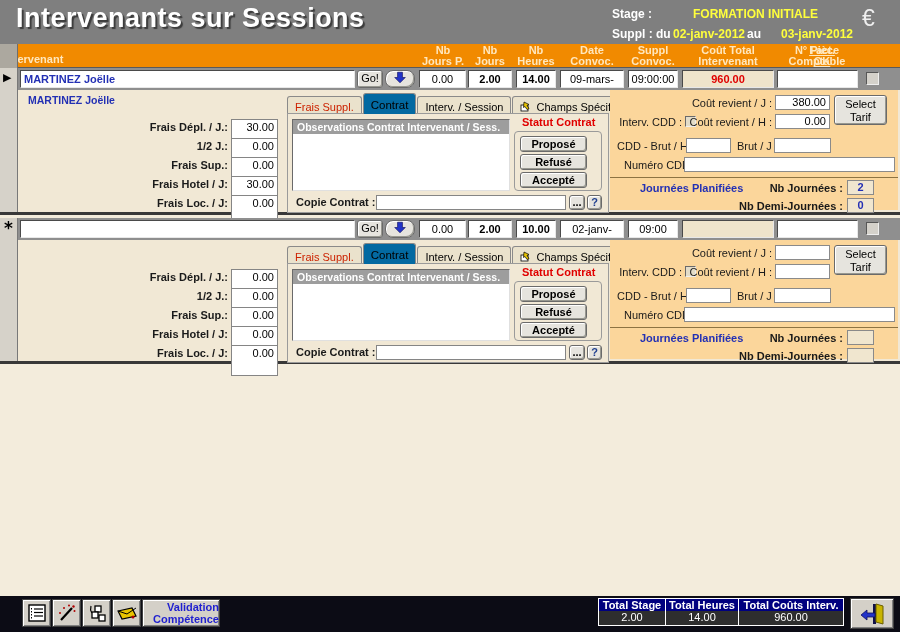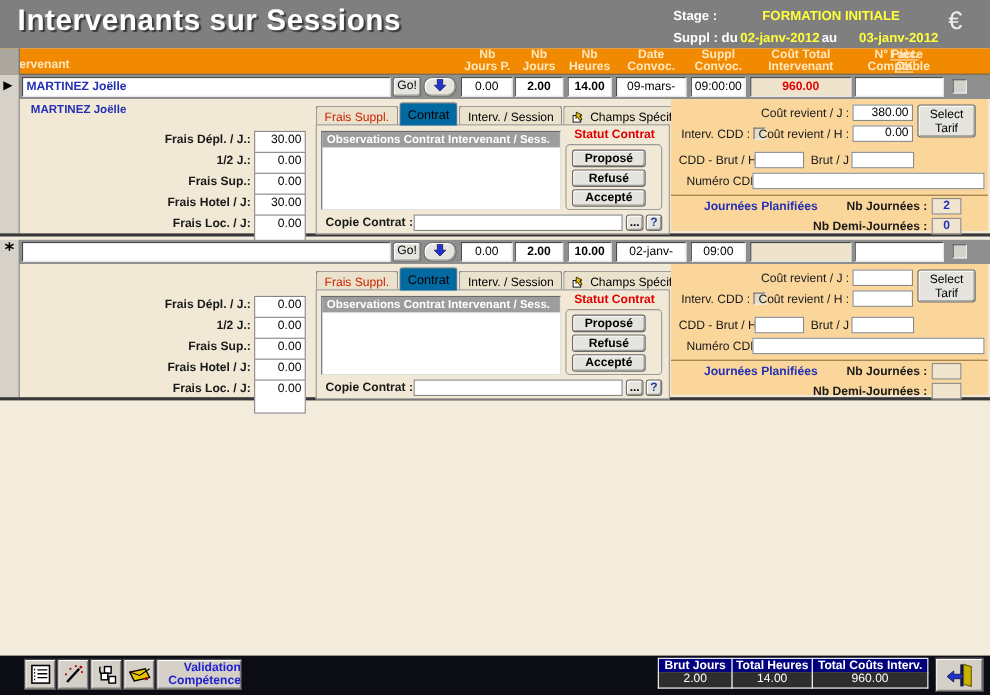--- a/index.html
+++ b/index.html
@@ -308,21 +308,21 @@
     <div class="fbtn" style="left:112px;">
       <svg width="22" height="20" viewBox="0 0 22 20">
         <path d="M2 8 l14 -3 4 8 -14 3 z" fill="#E8C400" stroke="#000" stroke-width="1.2"></path>
         <path d="M2 8 l9 3 9 -6" fill="none" stroke="#000" stroke-width="1"></path>
         <circle cx="17" cy="14" r="1.5" fill="#B00000"></circle>
       </svg>
     </div>
     <div id="valid-btn" class="pre">Validation
 Compétence</div>
 
-    <div class="tot-h" style="left:598px;width:68px;">Brut Jours</div>
+    <div class="tot-h" style="left:598px;width:68px;">Total Stage</div>
     <div class="tot-h" style="left:665px;width:74px;">Total Heures</div>
     <div class="tot-h" style="left:738px;width:106px;">Total Coûts Interv.</div>
     <div class="tot-v" style="left:598px;width:68px;">2.00</div>
     <div class="tot-v" style="left:665px;width:74px;">14.00</div>
     <div class="tot-v" style="left:738px;width:106px;">960.00</div>
 
     <div id="exit-btn">
       <svg width="26" height="24" viewBox="0 0 26 24">
         <rect x="14" y="2" width="3" height="20" fill="#10104a"></rect>
         <path d="M17 2 l7 2 v18 l-7 -2 z" fill="#C8B400" stroke="#6a5e00" stroke-width="1"></path>

